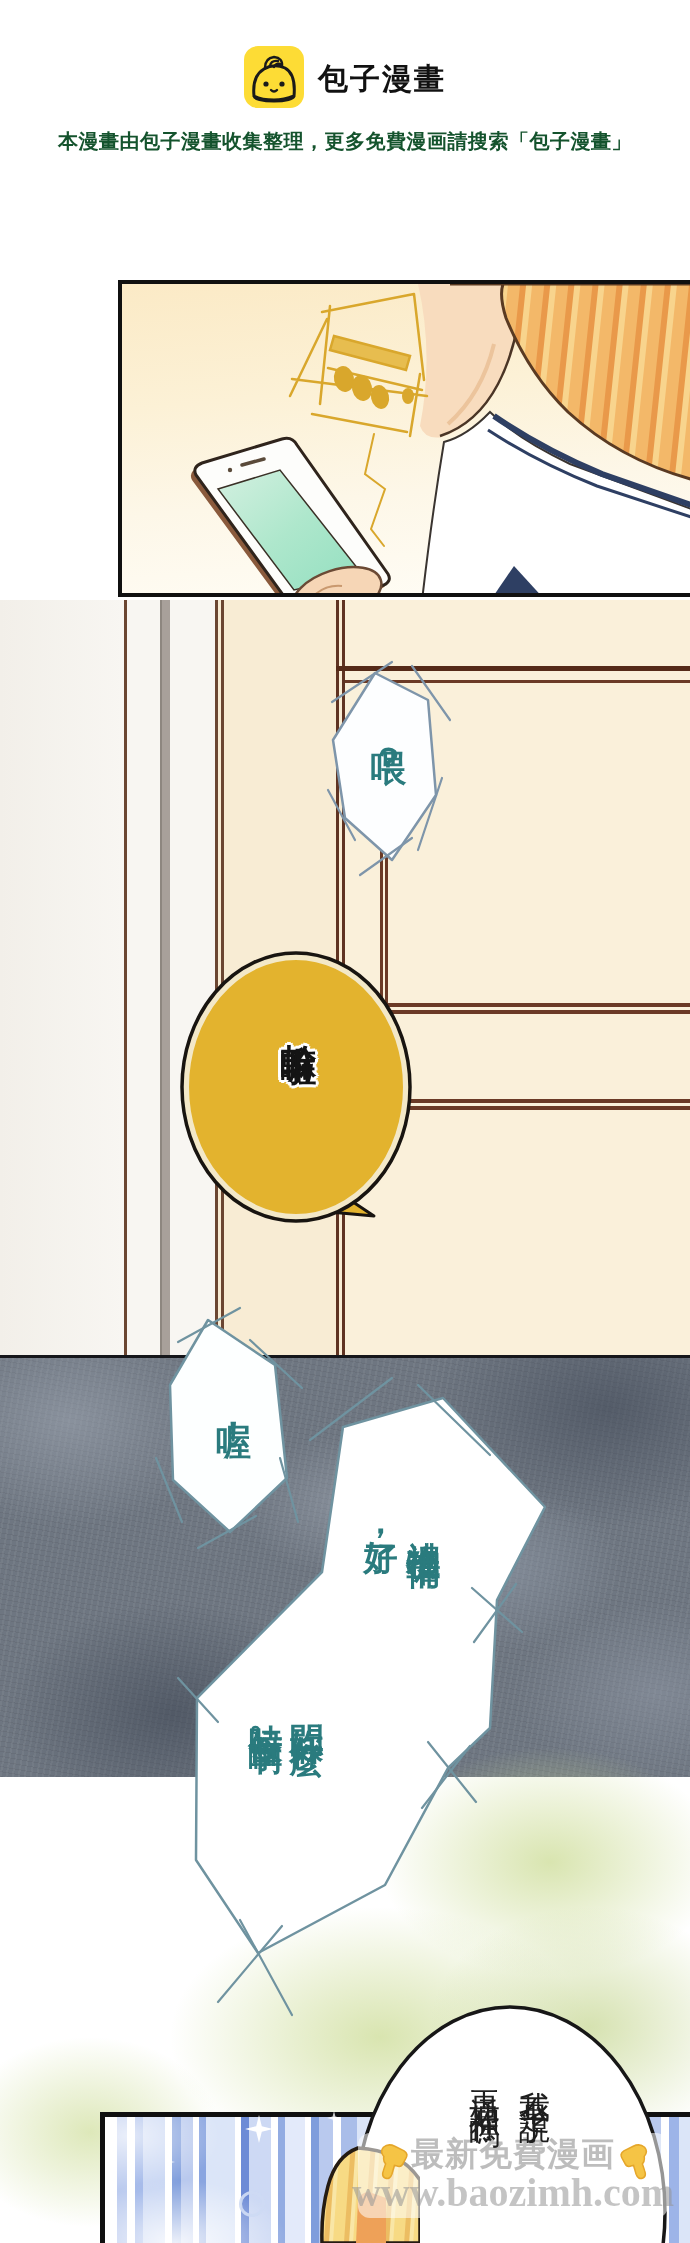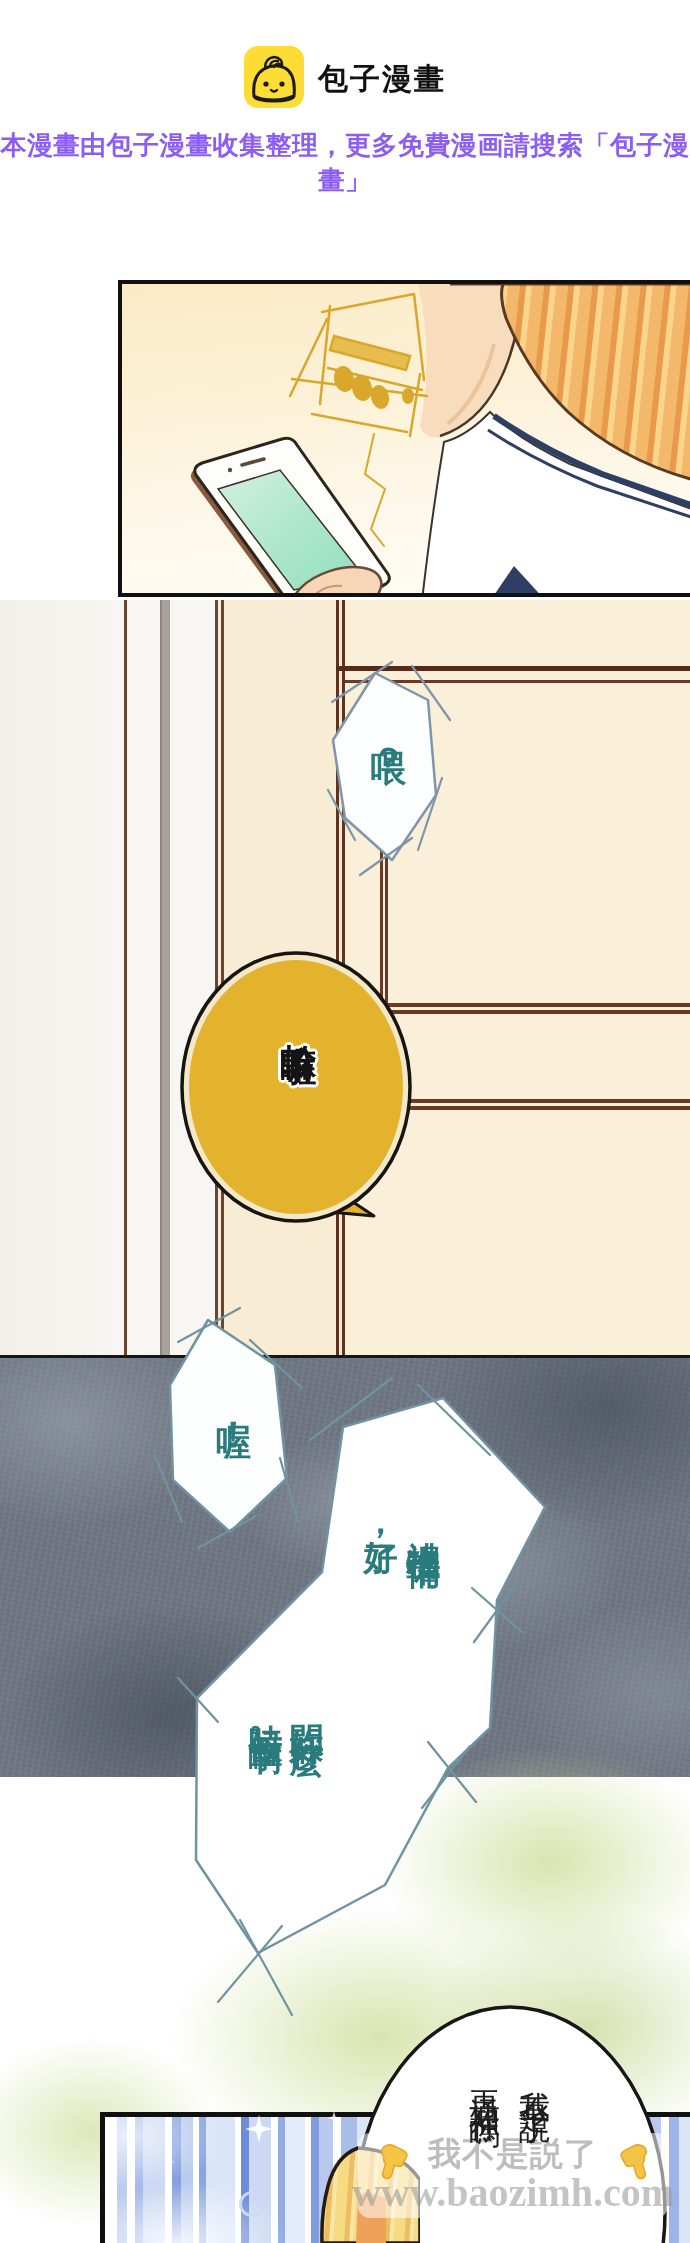--- a/index.html
+++ b/index.html
@@ -3,21 +3,21 @@
 <meta charset="utf-8">
 <style>
   html,body{margin:0;padding:0;background:#ffffff;}
   body{font-family:"DejaVu Sans","Liberation Sans",sans-serif;}
   .page{position:relative;width:690px;height:2243px;background:#ffffff;overflow:hidden;font-family:Liberation Serif, serif;}
   .abs{position:absolute;}
 
   
   .logo-row{position:absolute;top:46px;left:0;width:690px;display:flex;align-items:center;justify-content:center;gap:14px;}
   .logo-title{font-size:30px;font-weight:800;color:#111;letter-spacing:2px;}
-  .notice{position:absolute;top:128px;left:0;width:690px;text-align:center;font-size:26px;font-weight:700;color:#8b5cf6;letter-spacing:0.5px;}
+  .notice{position:absolute;top:128px;left:0;width:690px;text-align:center;font-size:20px;font-weight:700;color:#14532d;letter-spacing:0.5px;}
 
   
   .panel1{position:absolute;left:118px;top:280px;width:572px;height:317px;border:4px solid #101010;border-right:none;box-sizing:border-box;
     background:linear-gradient(175deg,#fbeac6 0%,#fcf1d6 35%,#fdf7e8 65%,#fffdf6 100%);overflow:hidden;}
 
   
   .wall{position:absolute;left:0;top:600px;width:690px;height:755px;background:#f8ecd4;}
   .wall .vline{position:absolute;top:0;height:100%;}
 
   
@@ -230,21 +230,21 @@
   <svg class="abs" style="left:340px;top:1995px;" width="350" height="248" viewBox="0 0 350 248">
     <ellipse cx="170" cy="217" rx="155" ry="205" fill="#ffffff" stroke="#171717" stroke-width="3.5"></ellipse>
   </svg>
 
   <svg class="abs" style="left:300px;top:2140px;" width="120" height="103" viewBox="0 0 120 103">
     <path d="M58 8 Q 36 16 28 46 Q 21 72 22 103 L 120 103 L 120 40 Q 100 10 58 8 Z" fill="url(#hairStripes2)" stroke="#241b12" stroke-width="3.5"></path>
     <path d="M56 103 L 58 60 Q 62 50 72 53 L 86 58 L 86 103 Z" fill="#eea158"></path>
   </svg>
 
   <div class="watermark">
-    <div class="wm1">我不是説了</div>
+    <div class="wm1">最新免費漫画</div>
     <div class="wm2">www.baozimh.com</div>
   </div>
 
   <div class="vtext black" style="left:459px;top:2066px;height:200px;font-size:31px;line-height:50px;letter-spacing:7px;font-weight:500;">我不是説了
 再通知你嗎</div>
 
   <svg class="abs" style="left:376px;top:2143px;" width="32" height="38" viewBox="0 0 32 38">
     <path d="M7 15 Q 2 11 5 6 Q 9 1 16 3 L 26 6 Q 31 8 29 13 L 27 19 Q 26 23 21 22 L 19 22 L 18 31 Q 17 37 12 36 Q 8 35 9 29 L 10 22 Q 7 20 7 15 Z" fill="#f5c445" stroke="#e5a62a" stroke-width="1.5" transform="rotate(10 16 19)"></path>
   </svg>
   <svg class="abs" style="left:620px;top:2143px;" width="32" height="38" viewBox="0 0 32 38">

